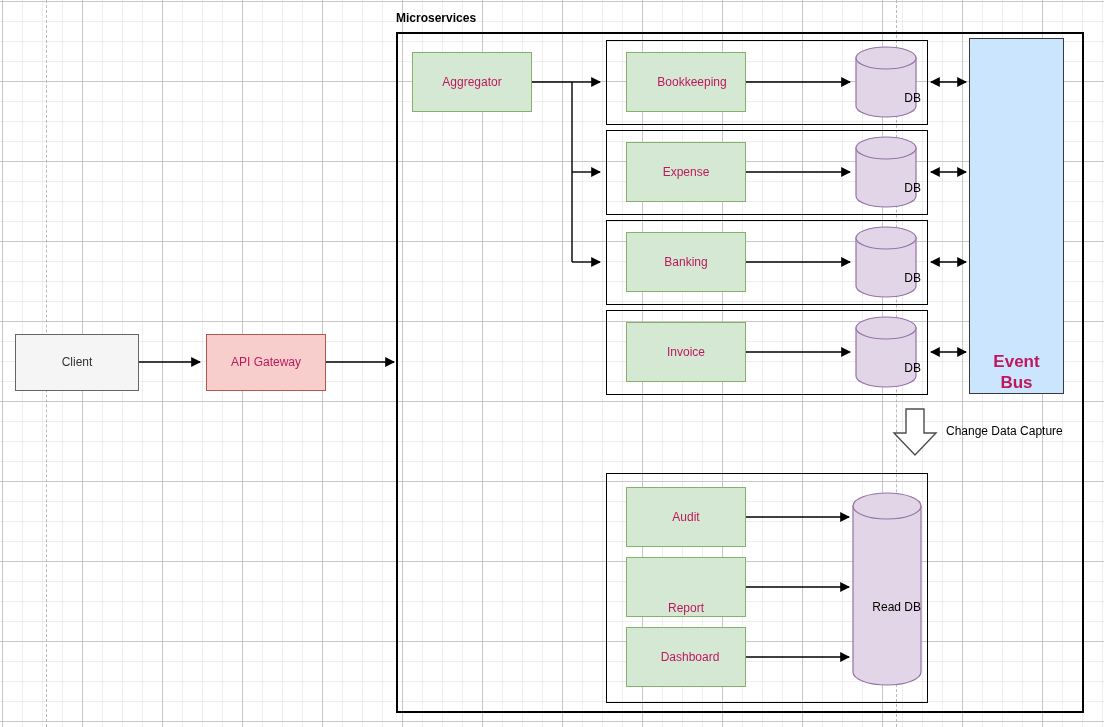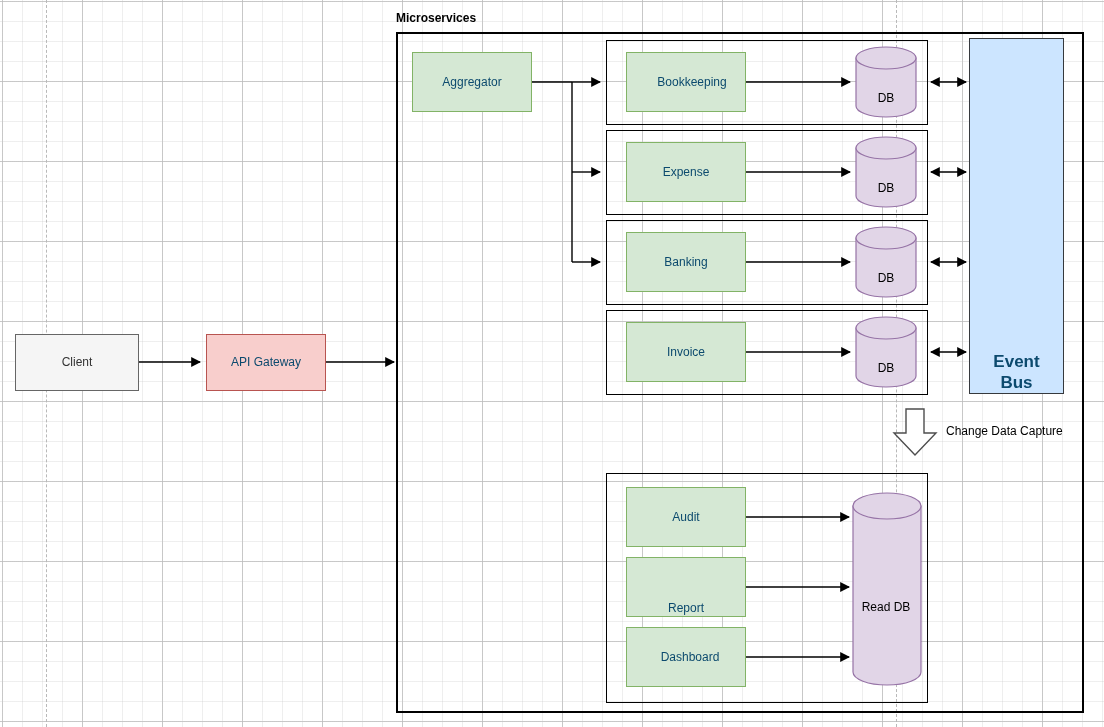--- a/index.html
+++ b/index.html
@@ -44,21 +44,21 @@
   }
   .node {
     position: absolute;
     box-sizing: border-box;
     display: flex;
     align-items: center;
     justify-content: center;
     text-align: center;
     z-index: 3;
     font-size: 12px;
-    color: #0c4a6e;
+    color: #be185d;
     line-height: 1.25;
   }
   .box-client {
     background: #f5f5f5;
     border: 1px solid #666666;
     color: #333333;
   }
   .box-gateway {
     background: #f8cecc;
     border: 1px solid #b85450;
@@ -95,21 +95,21 @@
     white-space: nowrap;
   }
   .label-bold {
     font-weight: bold;
   }
   .cyl-label {
     position: absolute;
     z-index: 4;
     font-size: 12px;
     color: #000000;
-    text-align: center;
+    text-align: right;
     white-space: nowrap;
   }
 </style>
 </head>
 <body>
 
 <div id="canvas">
 
   <div class="pagebreak-v" style="left:46px;"></div>
   <div class="pagebreak-v" style="left:896px;"></div>

